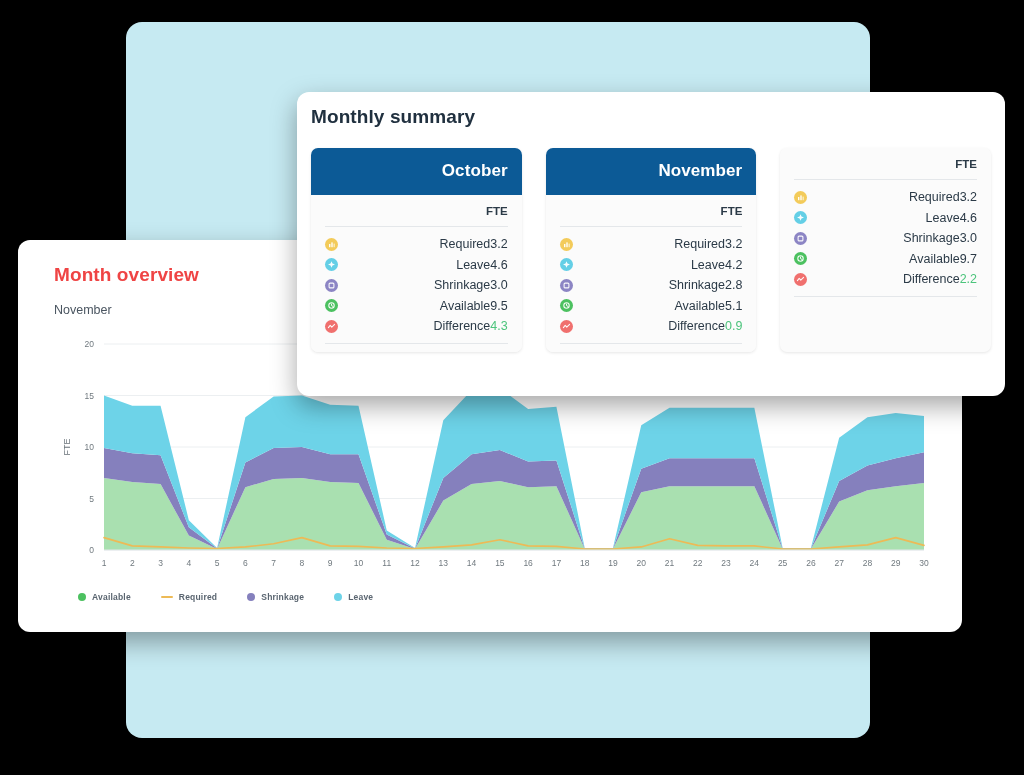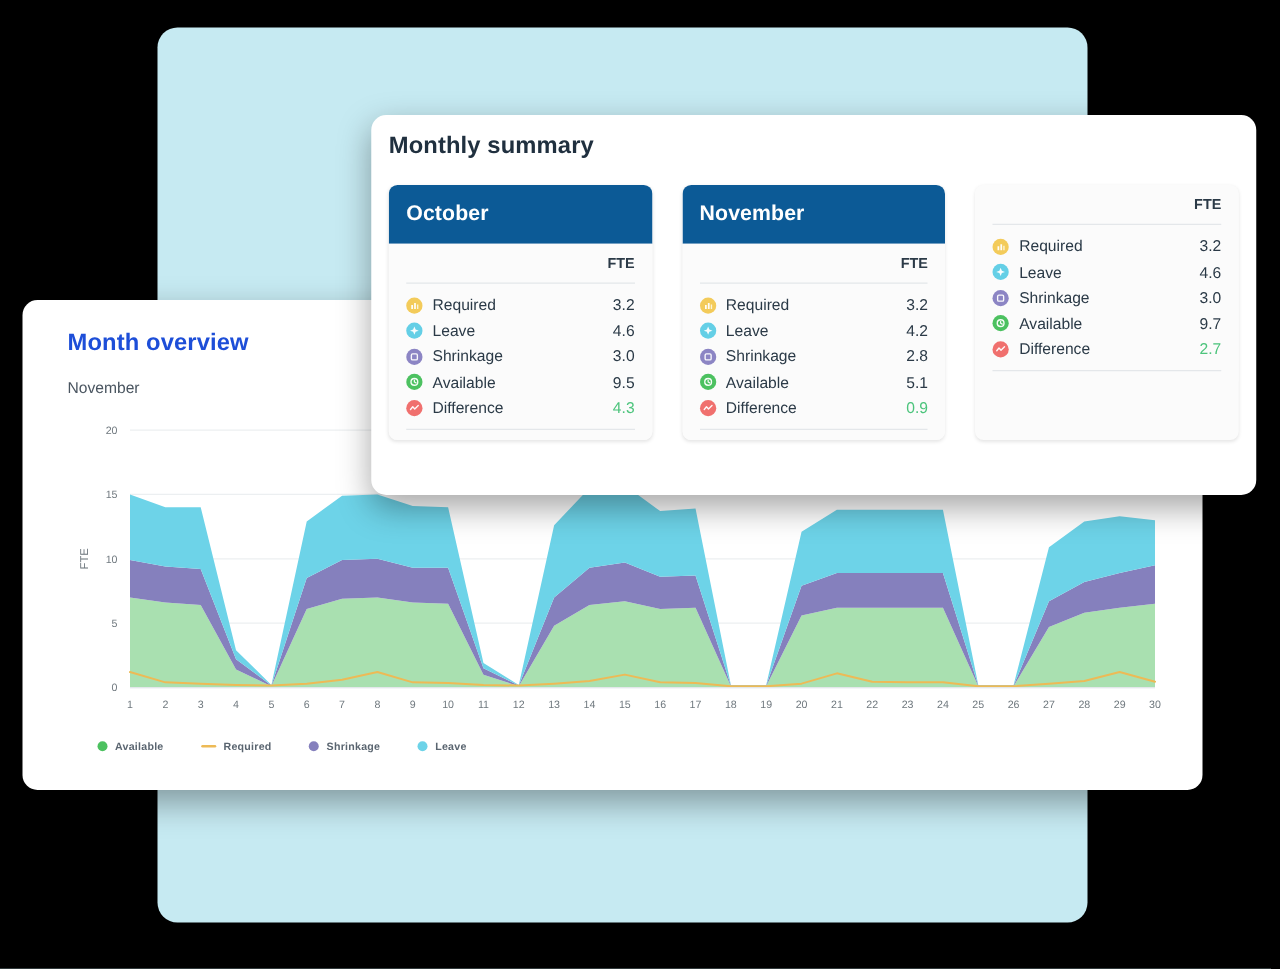--- a/index.html
+++ b/index.html
@@ -17,21 +17,21 @@
   }
 
   
   .panel{position:absolute;background:#fff;border-radius:12px;
          box-shadow:0 10px 26px rgba(0,0,0,.35);}
 
   
   .overview{left:18px;top:240px;width:944px;height:392px;}
   .overview-title{
     position:absolute;left:36px;top:24px;
-    font-size:19px;font-weight:700;color:#1d4ed8;letter-spacing:.1px;
+    font-size:19px;font-weight:700;color:#ef4444;letter-spacing:.1px;
   }
   .overview-sub{
     position:absolute;left:36px;top:63px;
     font-size:12.5px;color:#4A5560;font-weight:400;
   }
 
   
   .chart-wrap{position:absolute;left:34px;top:92px;width:880px;height:260px;}
   .chart-svg{display:block;width:880px;height:260px;}
 
@@ -50,20 +50,21 @@
     position:absolute;left:14px;top:14px;
     font-size:19px;font-weight:700;color:#20303F;letter-spacing:.1px;
   }
   .month-row{
     position:absolute;left:14px;top:56px;right:14px;
     display:flex;gap:24px;
   }
   .mcard{
     flex:1 1 0;border-radius:7px;overflow:hidden;background:#FBFBFB;
     box-shadow:0 1px 3px rgba(0,0,0,.10);
+    text-align:right;
   }
   .mcard-head{
     background:#0C5A96;color:#fff;padding:13px 14px 14px 14px;
     font-size:17px;font-weight:700;letter-spacing:.1px;
   }
   .mcard-body{padding:0 14px 8px 14px;background:#FBFBFB;}
   .fte-row{
     display:flex;justify-content:flex-end;
     font-size:11.5px;font-weight:700;color:#2B3A47;
     padding:10px 0 9px 0;
@@ -329,21 +330,21 @@
                 <span class="m-label">Available</span>
                 <span class="m-val">9.7</span>
               </div>
               <div class="m-line">
                 <span class="m-ico" style="background: rgb(240, 112, 110);">
                   <svg width="13" height="13" viewBox="0 0 13 13">
                     <path d="M3.4 7.6 L5.2 5.4 L6.8 7.2 L9.6 4.4" fill="none" stroke="rgba(255,255,255,.95)" stroke-width="1.1" stroke-linecap="round" stroke-linejoin="round"></path>
                   </svg>
                 </span>
                 <span class="m-label">Difference</span>
-                <span class="m-val pos">2.7</span>
+                <span class="m-val pos">2.2</span>
               </div>
             </div>
             <div class="rule"></div>
           </div>
         </div>
       </div>
   </div>
 
 </div>
 

